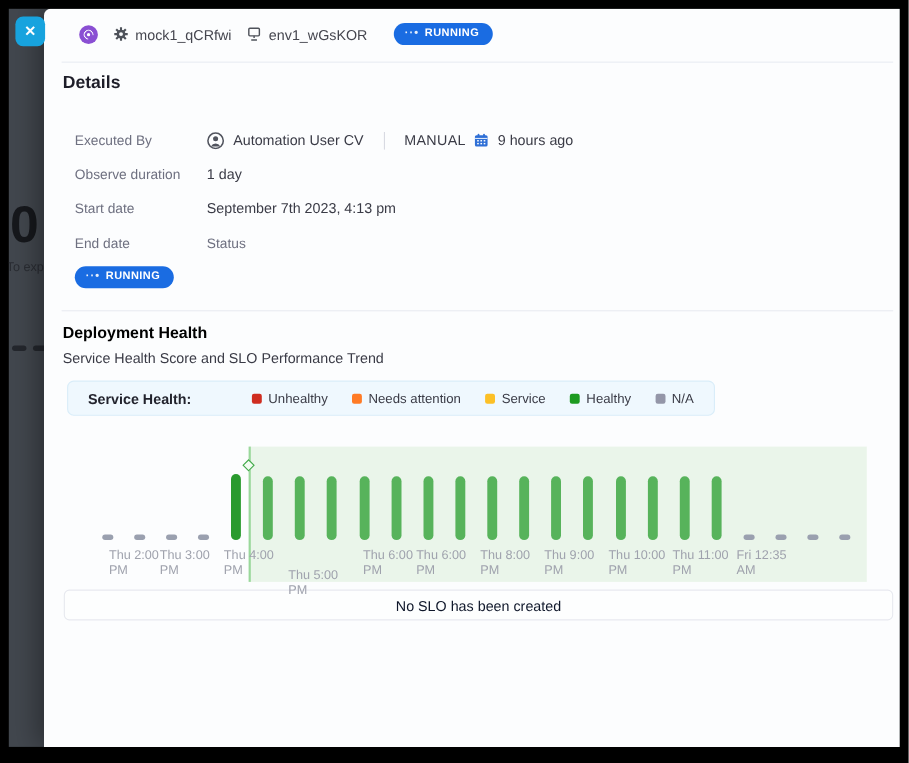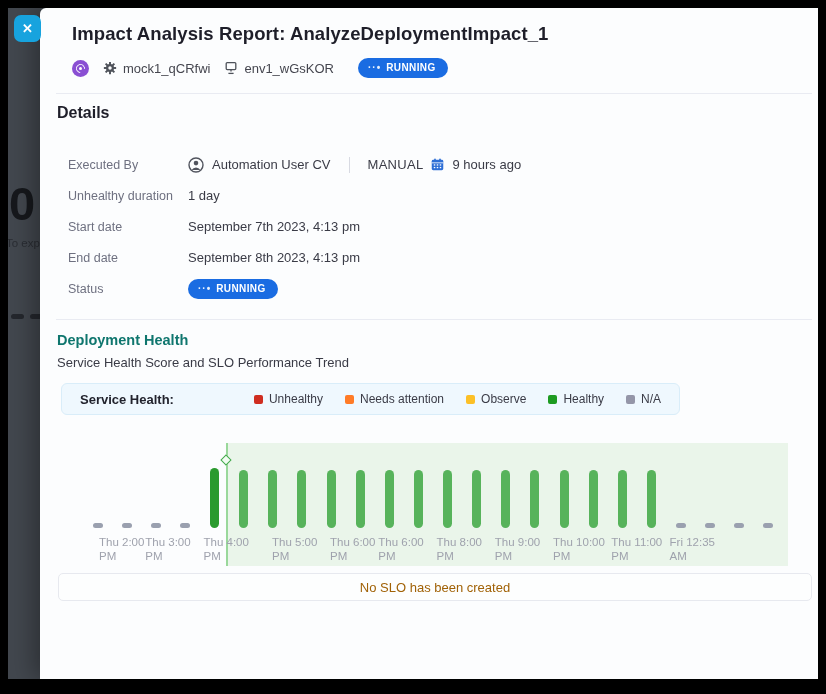--- a/index.html
+++ b/index.html
@@ -35,58 +35,55 @@
 
   .details { padding:10px 6px 0 16px; }
   .details h2 { font-size:16px; font-weight:700; color:#1e1e29; margin-left:1px; }
   .d-grid { margin:27px 0 0 12px; display:grid; grid-template-columns:120px 1fr; grid-auto-rows:31px; align-items:center; }
   .d-label { font-size:12.5px; color:#6e7080; }
   .d-value { font-size:13px; color:#3a3b46; display:flex; align-items:center; gap:8px;text-align:right; }
   .v-sep { width:1px; height:16px; background:#d8dae2; margin:0 10px; }
   .manual { letter-spacing:.3px; }
 
   .health { padding:12px 6px 0 16px; }
-  .health h3 { font-size:14.5px; font-weight:700; color:#0f766e; margin-left:1px; }
+  .health h3 { font-size:14.5px; font-weight:700; color:#000000; margin-left:1px; }
   .subtitle { font-size:13px; color:#3a3b46; margin:7px 0 0 1px; }
 
-  .legend { display:inline-flex; align-items:center; gap:32px; background:#eff8fe; border:1px solid #d9edf9; border-radius:6px; padding:0 18px; height:32px; margin:13px 0 0 5px; }
+  .legend { display:inline-flex; align-items:center; gap:7px; background:#eff8fe; border:1px solid #d9edf9; border-radius:6px; padding:0 18px; height:32px; margin:13px 0 0 5px; }
   .legend-title { font-size:13px; font-weight:700; color:#22232d; }
   .legend-item { display:flex; align-items:center; gap:6px; font-size:12px; color:#3a3b46; }
   .legend-swatch { width:9px; height:9px; border-radius:2px; flex:0 0 auto; }
 
   .chart { position:relative; height:140px; margin:13px 0 0 2px; }
   .chart-shade { position:absolute; left:171px; top:15px; width:559px; height:123px; background:#eaf5ea; }
   .marker-line { position:absolute; left:170px; top:15px; width:2px; height:123px; background:#9ad89b; z-index:1; }
   .marker-diamond { position:absolute; left:166px; top:28px; width:8px; height:8px; border:1.5px solid #42a94a; background:#f2fcf2; transform:rotate(45deg); z-index:2; }
   .bar { position:absolute; border-radius:4.5px; z-index:1; }
   .xlabel { position:absolute; top:107px; font-size:11.5px; color:#9fa2ad; line-height:14px; white-space:pre; z-index:1; }
 
-  .slo-box { margin:5px 0 0 2px; height:28px; border:1px solid #e7e9ef; border-radius:5px; background:#fdfefe; display:flex; align-items:center; justify-content:center; font-size:13px; color:#a16207; }
+  .slo-box { margin:5px 0 0 2px; height:28px; border:1px solid #e7e9ef; border-radius:5px; background:#fdfefe; display:flex; align-items:center; justify-content:center; font-size:13px; color:#0f172a; }
 
   svg { display:block; }
 </style>
 </head>
 <body>
 
 <div class="screen">
 
   <div class="bd-zero">0</div>
   <div class="bd-text">To expa</div>
   <span class="bd-bar1"></span>
   <span class="bd-bar2"></span>
 
   <button class="close-btn">
     <span>✕</span>
   </button>
 
   <div class="modal">
 
-    <div class="m-header">
-      <div class="m-title">Impact Analysis Report: AnalyzeDeploymentImpact_1</div>
-    </div>
 
     <div class="m-meta">
       <span class="module-icon"></span>
 
       <span class="meta-item">
         <svg width="14" height="14" viewBox="0 0 16 16">
           <g stroke="#4e525a" stroke-width="2.2">
               <line x1="8" y1="1" x2="8" y2="15"></line>
               <line x1="1" y1="8" x2="15" y2="8"></line>
               <line x1="3" y1="3" x2="13" y2="13"></line>
@@ -138,28 +135,27 @@
                 <rect x="6.2" y="6.8" width="1.6" height="1.4"></rect>
                 <rect x="9.4" y="6.8" width="1.6" height="1.4"></rect>
                 <rect x="3" y="9.6" width="1.6" height="1.4"></rect>
                 <rect x="6.2" y="9.6" width="1.6" height="1.4"></rect>
                 <rect x="9.4" y="9.6" width="1.6" height="1.4"></rect>
               </g>
           </svg>
           <span>9 hours ago</span>
         </div>
 
-        <div class="d-label">Unhealthy duration</div>
+        <div class="d-label">Observe duration</div>
         <div class="d-value">1 day</div>
 
         <div class="d-label">Start date</div>
         <div class="d-value">September 7th 2023, 4:13 pm</div>
 
         <div class="d-label">End date</div>
-        <div class="d-value">September 8th 2023, 4:13 pm</div>
 
         <div class="d-label">Status</div>
         <div class="d-value">
           <span class="badge">
             <span class="badge-dots">··•</span>
             <span>RUNNING</span>
           </span>
         </div>
       </div>
     </div>
@@ -176,21 +172,21 @@
             <span class="legend-item">
               <span class="legend-swatch" style="background: rgb(207, 45, 32);"></span>
               <span>Unhealthy</span>
             </span>
             <span class="legend-item">
               <span class="legend-swatch" style="background: rgb(255, 123, 38);"></span>
               <span>Needs attention</span>
             </span>
             <span class="legend-item">
               <span class="legend-swatch" style="background: rgb(252, 192, 38);"></span>
-              <span>Observe</span>
+              <span>Service</span>
             </span>
             <span class="legend-item">
               <span class="legend-swatch" style="background: rgb(29, 155, 33);"></span>
               <span>Healthy</span>
             </span>
             <span class="legend-item">
               <span class="legend-swatch" style="background: rgb(148, 150, 168);"></span>
               <span>N/A</span>
             </span>
           </span>
@@ -223,21 +219,21 @@
           <div class="bar" title="Fri 12:00 AM" style="left: 617.6px; top: 95px; width: 10px; height: 5px; background: rgb(154, 160, 175);"></div>
           <div class="bar" title="Fri 12:30 AM" style="left: 646.73px; top: 95px; width: 10px; height: 5px; background: rgb(154, 160, 175);"></div>
           <div class="bar" title="Fri 1:00 AM" style="left: 675.86px; top: 95px; width: 10px; height: 5px; background: rgb(154, 160, 175);"></div>
           <div class="bar" title="Fri 1:30 AM" style="left: 704.99px; top: 95px; width: 10px; height: 5px; background: rgb(154, 160, 175);"></div>
           <div class="xlabel" style="left: 41px;">Thu 2:00
 PM</div>
           <div class="xlabel" style="left: 87.26px;">Thu 3:00
 PM</div>
           <div class="xlabel" style="left: 145.52px;">Thu 4:00
 PM</div>
-          <div class="xlabel" style="left: 214px;">Thu 5:00
+          <div class="xlabel" style="left: 204px; margin-top: 18px;">Thu 5:00
 PM</div>
           <div class="xlabel" style="left: 272px;">Thu 6:00
 PM</div>
           <div class="xlabel" style="left: 320.3px;">Thu 6:00
 PM</div>
           <div class="xlabel" style="left: 378.56px;">Thu 8:00
 PM</div>
           <div class="xlabel" style="left: 436.82px;">Thu 9:00
 PM</div>
           <div class="xlabel" style="left: 495.08px;">Thu 10:00

